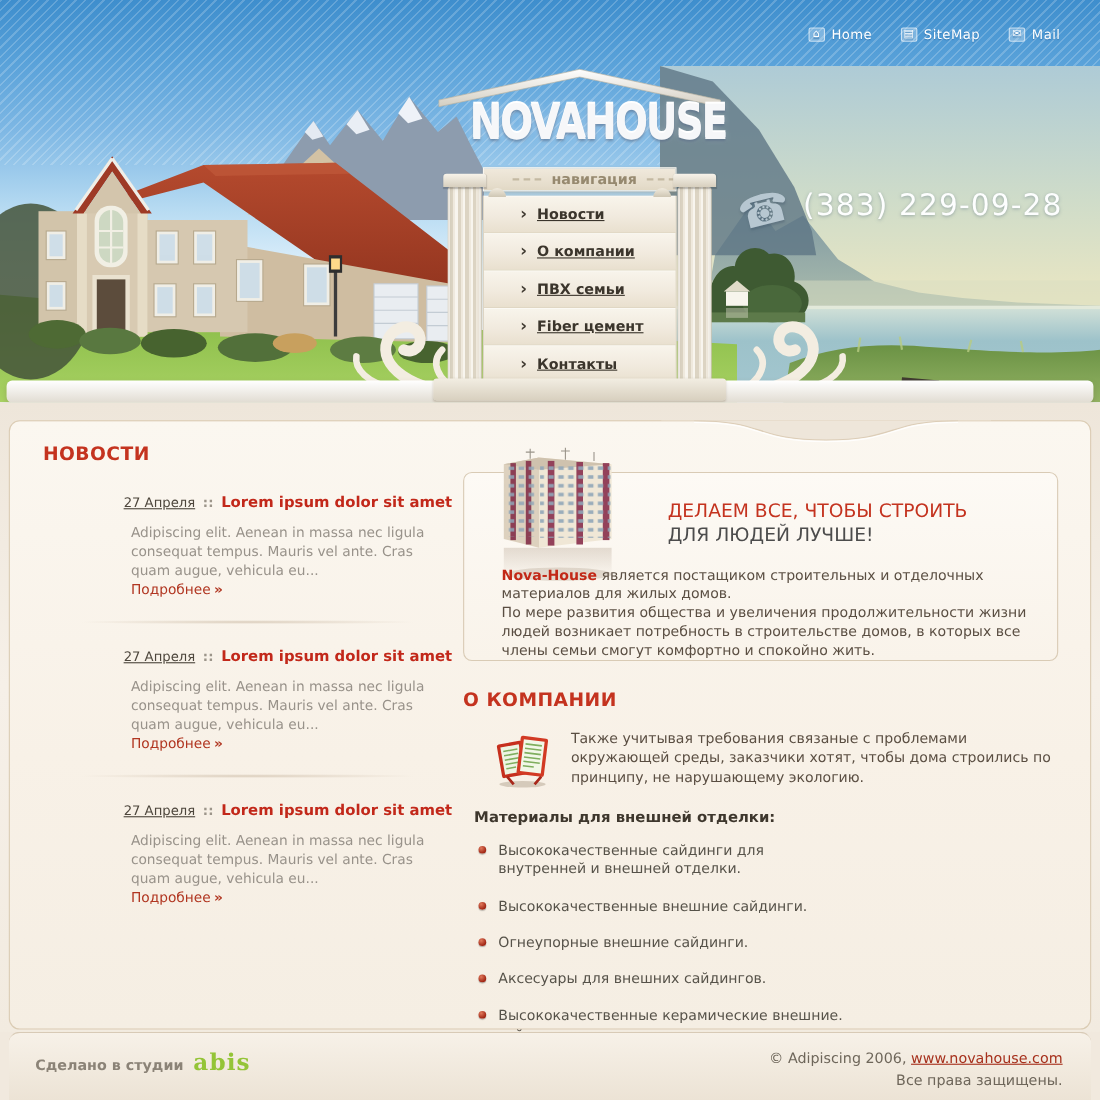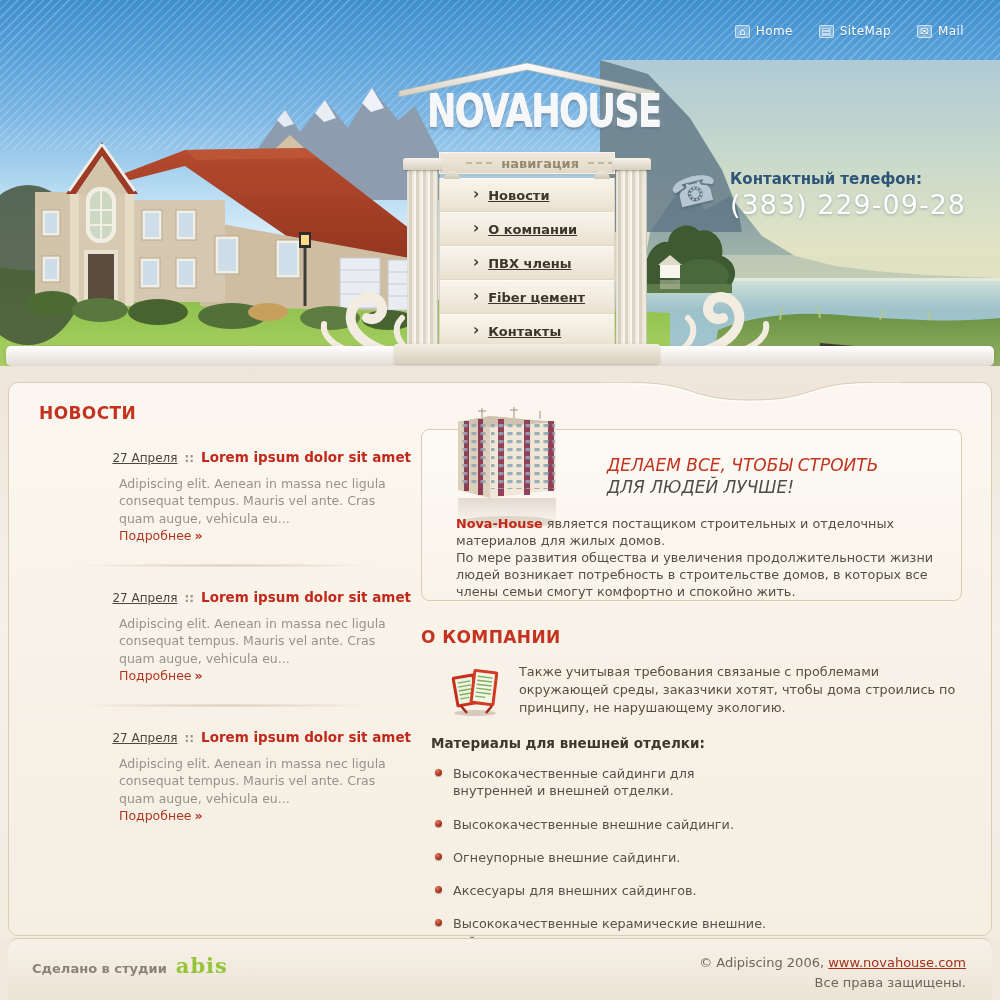--- a/index.html
+++ b/index.html
@@ -78,21 +78,21 @@
   .news-body { margin-left:80px; width:290px; font-size:12.5px; color:#98928a; line-height:1.38; }
   .news-more { color:#b13621; }
   .news-more-arrow { color:#b13621; font-weight:bold; margin-left:3px; }
   .divider { height:3px; margin:20px 0 22px;
     background:radial-gradient(ellipse 55% 100% at 50% 50%, #dccfbe 0%, rgba(220,207,190,0) 75%); }
 
   .col-info { position:absolute; left:412px; top:20px; width:553px; }
   .promo-box { position:relative; margin-top:26px; height:172px; width:541px;
     border:1px solid #d9cbb5; border-radius:8px; background:linear-gradient(#fdfaf5,#f9f3ea); }
   .building { position:absolute; left:30px; top:-24px; }
-  .promo-head { position:absolute; left:185px; top:24px; font-size:17px; line-height:1.32;font-style:italic; }
+  .promo-head { position:absolute; left:185px; top:24px; font-size:17px; line-height:1.32; }
   .promo-head .l1 { color:#c4331f; display:block; }
   .promo-head .l2 { color:#4c4c4c; display:block; }
   .promo-text { position:absolute; left:34px; top:86px; width:488px; font-size:12.8px; color:#5a4e42; line-height:1.32; }
   .brand { color:#c22817; font-weight:bold; }
 
   .about-h { margin-top:26px; }
   .about-row { display:flex; gap:18px; margin:14px 0 0 26px; }
   .about-text { width:452px; font-size:12.8px; color:#5a4e42; line-height:1.4; margin-top:2px; }
   .list-title { font-size:13.5px; color:#3e372d; margin:18px 0 14px 10px; }
   ul.mat { list-style:none; margin-left:14px; }
@@ -286,40 +286,39 @@
       <div class="nav-item">
         <span class="nav-arrow">›</span>
         <span class="nav-label">Новости</span>
       </div>
       <div class="nav-item">
         <span class="nav-arrow">›</span>
         <span class="nav-label">О компании</span>
       </div>
       <div class="nav-item">
         <span class="nav-arrow">›</span>
-        <span class="nav-label">ПВХ члены</span>
+        <span class="nav-label">ПВХ семьи</span>
       </div>
       <div class="nav-item">
         <span class="nav-arrow">›</span>
         <span class="nav-label">Fiber цемент</span>
       </div>
       <div class="nav-item">
         <span class="nav-arrow">›</span>
         <span class="nav-label">Контакты</span>
       </div>
     </div>
     <div class="column col-l"></div>
     <div class="column col-r"></div>
     <div class="platform"></div>
   </div>
 
   <div class="phone">
     <span class="phone-icon">☎</span>
     <div>
-      <div class="phone-label">Контактный телефон:</div>
       <div class="phone-number">(383) 229-09-28</div>
     </div>
   </div>
 
   <div class="hero-base"></div>
 </div>
 
 <div class="content">
   <div class="panel">
     <svg class="dip" width="300" height="22" viewBox="0 0 300 22">

